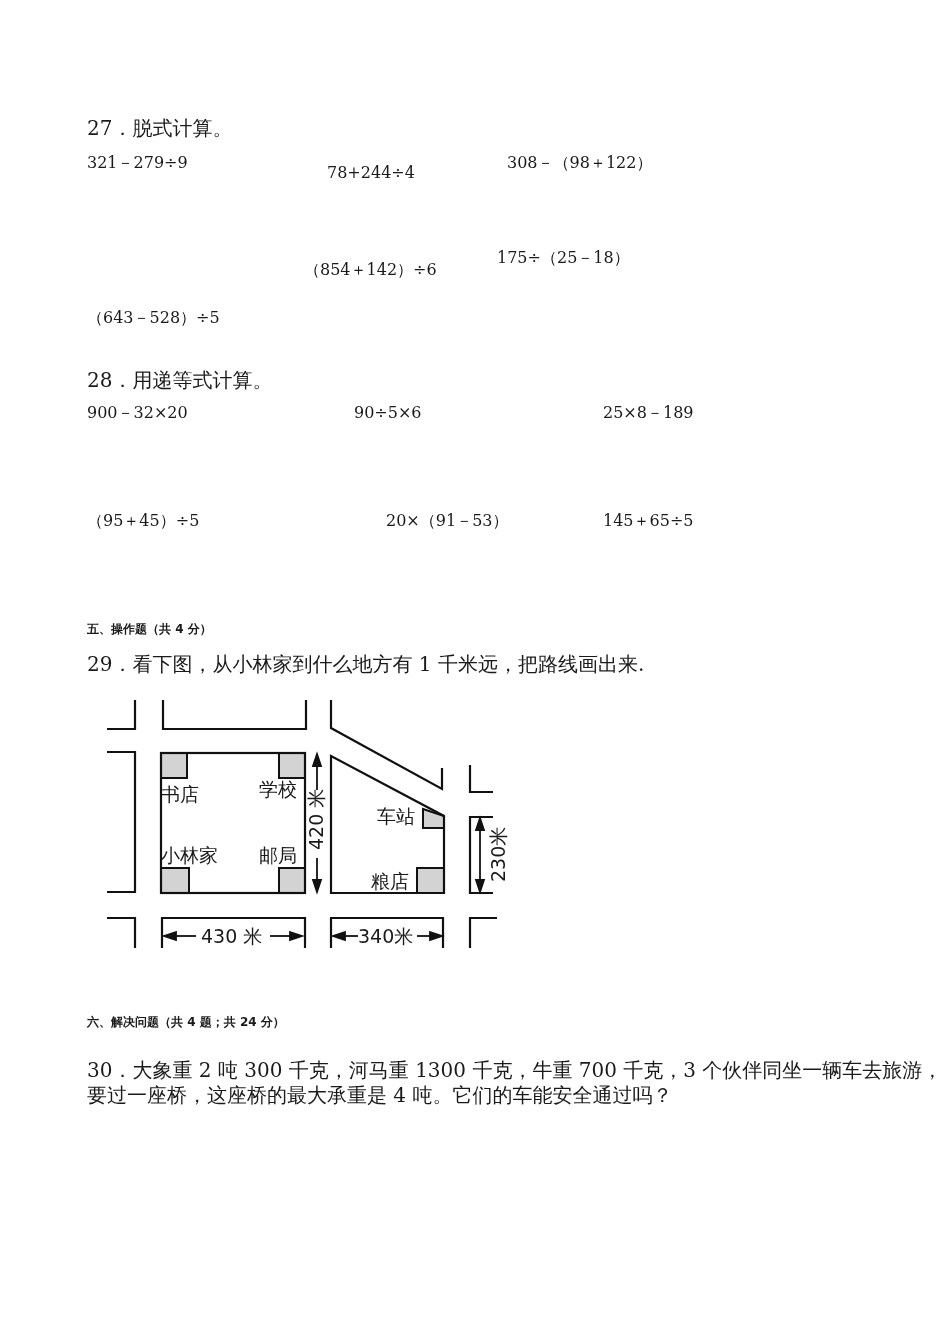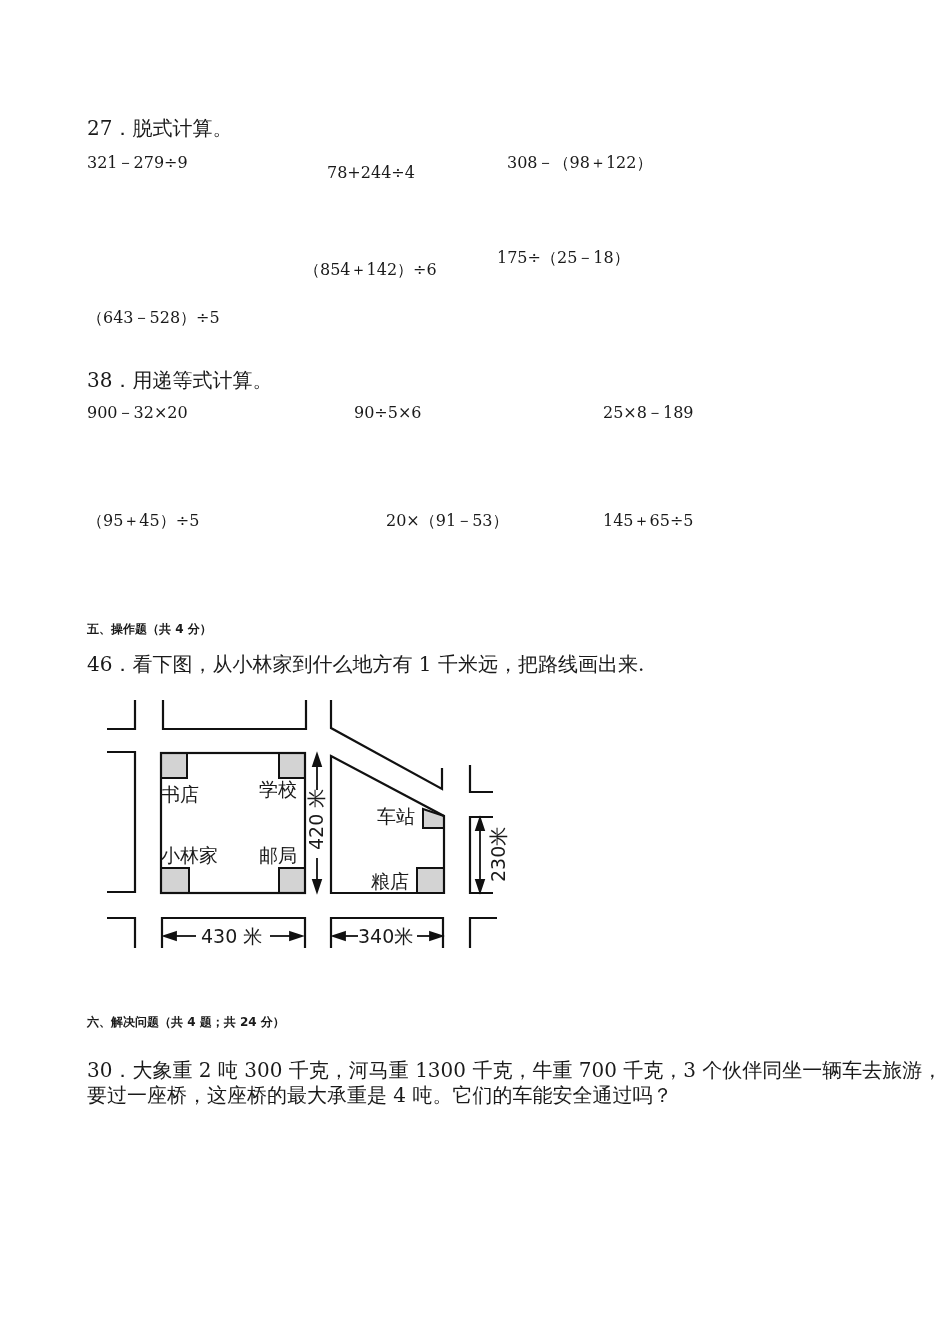--- a/index.html
+++ b/index.html
@@ -16,30 +16,30 @@
 <body>
 
 <div class="line" style="left:87px; top:118px;">27．脱式计算。</div>
 <div class="expr" style="left:87px; top:153px;">321－279÷9</div>
 <div class="expr" style="left:316px; top:163px;margin-left:11px;">78+244÷4</div>
 <div class="expr" style="left:507px; top:153px;">308－（98＋122）</div>
 <div class="expr" style="left:87px; top:260px;margin-top:48px;">（643－528）÷5</div>
 <div class="expr" style="left:304px; top:260px;">（854＋142）÷6</div>
 <div class="expr" style="left:497px; top:248px;">175÷（25－18）</div>
 
-<div class="line" style="left:87px; top:370px;">38．用递等式计算。</div>
+<div class="line" style="left:87px; top:370px;">28．用递等式计算。</div>
 <div class="expr" style="left:87px; top:403px;">900－32×20</div>
 <div class="expr" style="left:354px; top:403px;">90÷5×6</div>
 <div class="expr" style="left:603px; top:403px;">25×8－189</div>
 <div class="expr" style="left:87px; top:511px;">（95＋45）÷5</div>
 <div class="expr" style="left:338px; top:511px;margin-left:48px;">20×（91－53）</div>
 <div class="expr" style="left:603px; top:511px;">145＋65÷5</div>
 
 <div class="heading" style="left:87px; top:619px;">五、操作题（共 4 分）</div>
-<div class="line" style="left:87px; top:654px;">46．看下图，从小林家到什么地方有 1 千米远，把路线画出来.</div>
+<div class="line" style="left:87px; top:654px;">29．看下图，从小林家到什么地方有 1 千米远，把路线画出来.</div>
 
 <svg class="map" width="420" height="270" viewBox="100 690 420 270">
   <g stroke="#111" stroke-width="2.2" fill="none">
 
     <polyline points="135,700 135,729 107,729"></polyline>
 
     <polyline points="163,700 163,729 306,729 306,700"></polyline>
 
     <polyline points="107,752 135,752 135,892 107,892"></polyline>
 

